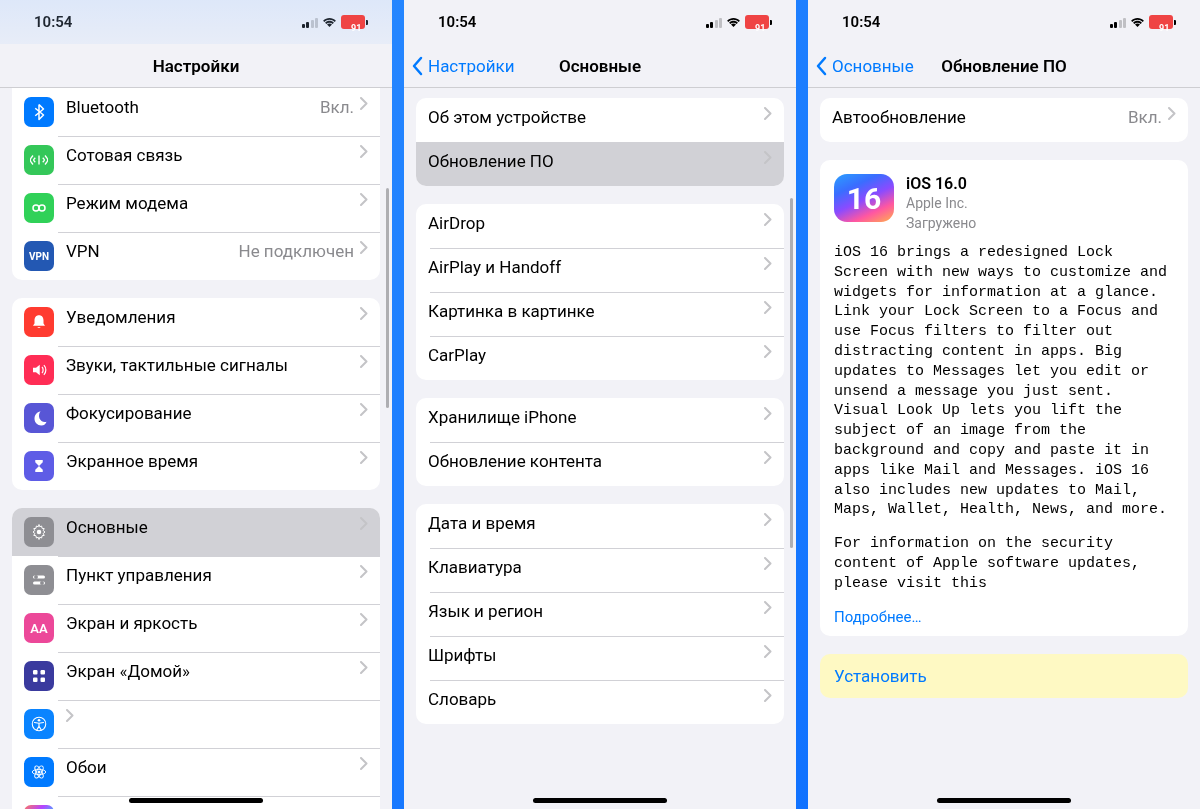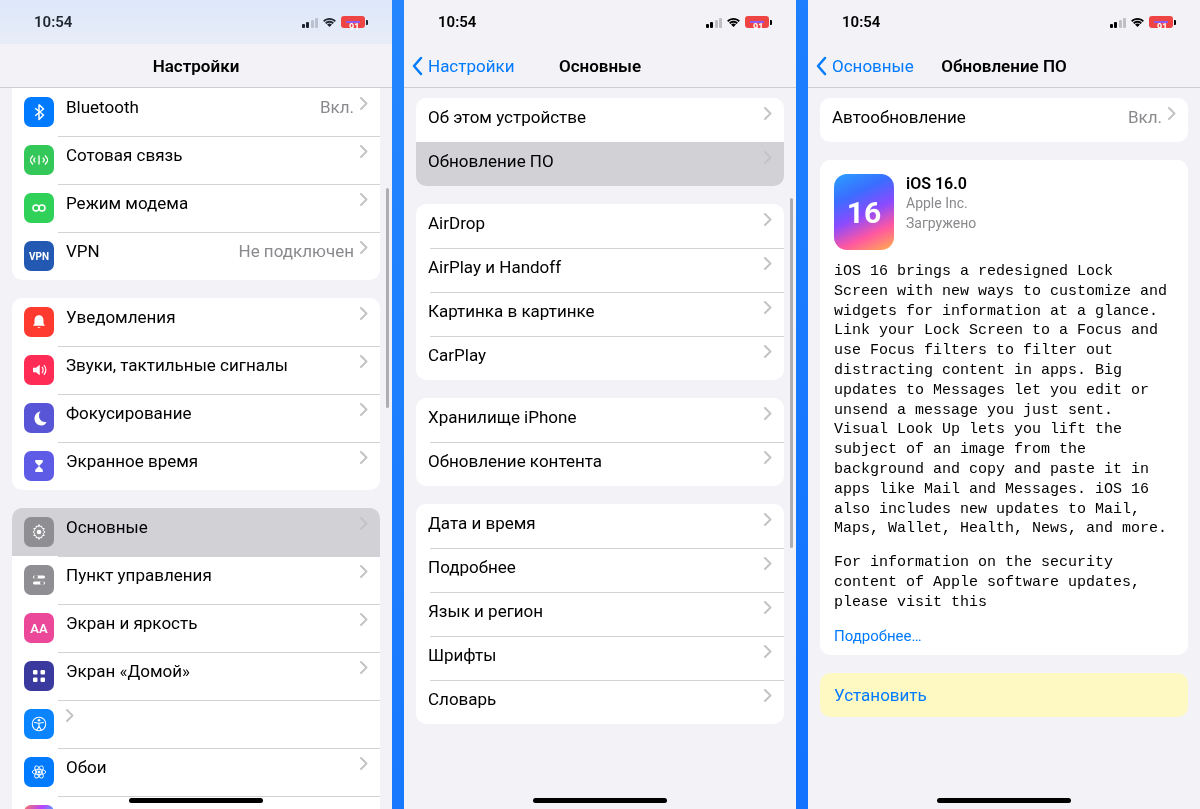--- a/index.html
+++ b/index.html
@@ -32,21 +32,21 @@
   }
   .status-right { display:flex; align-items:center; gap:4px; }
   .signal { display:inline-flex; align-items:flex-end; gap:1.5px; height:11px;}
   .signal span{ width:3px; background:#000; border-radius:1px;}
   .signal span:nth-child(1){height:4px;}
   .signal span:nth-child(2){height:6px;}
   .signal span:nth-child(3){height:8px; background:#c0c0c4;}
   .signal span:nth-child(4){height:10px; background:#c0c0c4;}
   .wifi-icon{ width:15px;height:11px; }
   .battery{ display:inline-flex; align-items:center;}
-  .battery-body{ width:24px;height:12px;border:5px solid #ef4444;border-radius:3px;position:relative;background:#8b5cf6;}
+  .battery-body{ width:24px;height:12px;border:7px solid #ef4444;border-radius:3px;position:relative;background:#8b5cf6;}
   .battery-cap{ width:2px;height:5px;background:#000;border-radius:0 1px 1px 0;margin-left:1px;}
   .battery-num{ position:absolute; color:#fff; font-size:9px; font-weight:700; left:3px; top:0.5px;}
 
   .nav-header {
     height: 44px;
     display: flex;
     align-items: center;
     justify-content: center;
     position: relative;
     border-bottom: 0.5px solid rgba(0,0,0,0.15);
@@ -117,21 +117,21 @@
 
   .home-indicator{
     position:absolute;bottom:6px;left:50%;transform:translateX(-50%);
     width:134px;height:5px;background:#000;border-radius:3px;
   }
 
   
   .update-card{ background:#fff; margin:18px 12px 0 12px; border-radius:10px; padding:14px 14px 10px 14px;}
   .update-head{ display:flex; gap:12px; margin-bottom:12px;}
   .ios-icon{
-    width:60px;height:76px;border-radius:13px;
+    width:60px;height:48px;border-radius:13px;
     background:linear-gradient(155deg,#2aa0ff 0%, #3a6dff 28%, #8a4bff 52%, #ff57a1 75%, #ffb14a 100%);
     display:flex;align-items:center;justify-content:center;
     color:#fff;font-size:30px;font-weight:700;
     flex-shrink:0;
   }
   .update-meta{ font-size:15px;}
   .update-title{ font-weight:600;font-size:16px;color:#000;}
   .update-vendor{ color:#8a8a8e;font-size:14px;margin-top:2px;}
   .update-status{ color:#8a8a8e;font-size:14px;margin-top:4px;}
   .update-desc{ font-size:15px;color:#000;line-height:1.32;}
@@ -454,21 +454,21 @@
           </div>
         </div>
         <div class="group">
           <div class="row noicon">
             <span class="row-label">Дата и время</span>
             <svg class="chevron" viewBox="0 0 8 13">
               <path d="M1 1 L6.5 6.5 L1 12" stroke-width="2" fill="none" stroke-linecap="round" stroke-linejoin="round"></path>
             </svg>
           </div>
           <div class="row noicon">
-            <span class="row-label">Подробнее</span>
+            <span class="row-label">Клавиатура</span>
             <svg class="chevron" viewBox="0 0 8 13">
               <path d="M1 1 L6.5 6.5 L1 12" stroke-width="2" fill="none" stroke-linecap="round" stroke-linejoin="round"></path>
             </svg>
           </div>
           <div class="row noicon">
             <span class="row-label">Язык и регион</span>
             <svg class="chevron" viewBox="0 0 8 13">
               <path d="M1 1 L6.5 6.5 L1 12" stroke-width="2" fill="none" stroke-linecap="round" stroke-linejoin="round"></path>
             </svg>
           </div>

